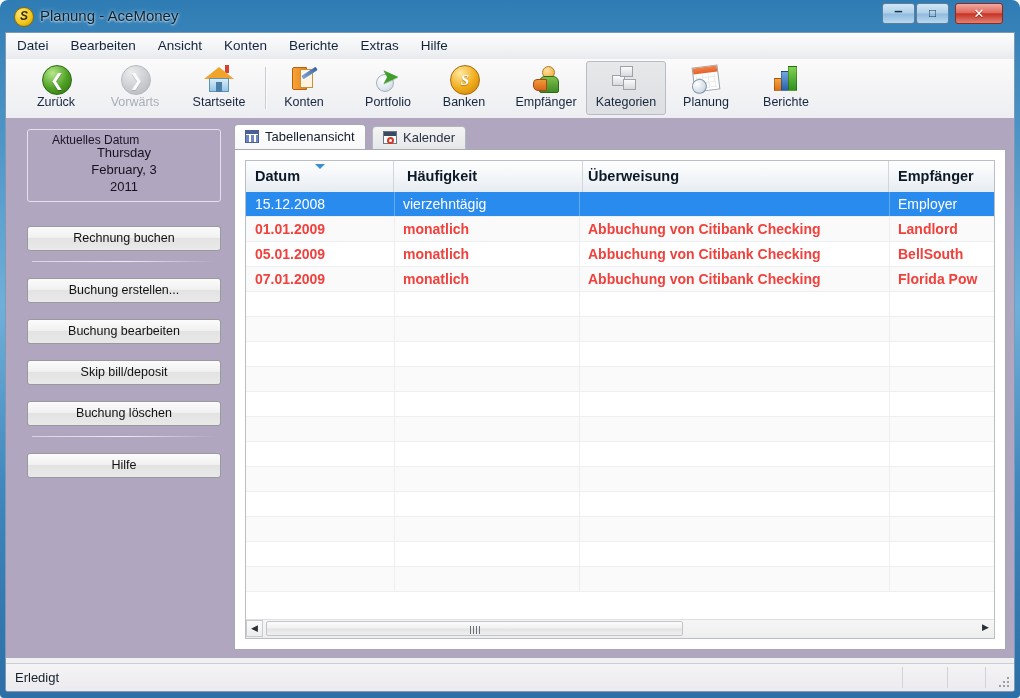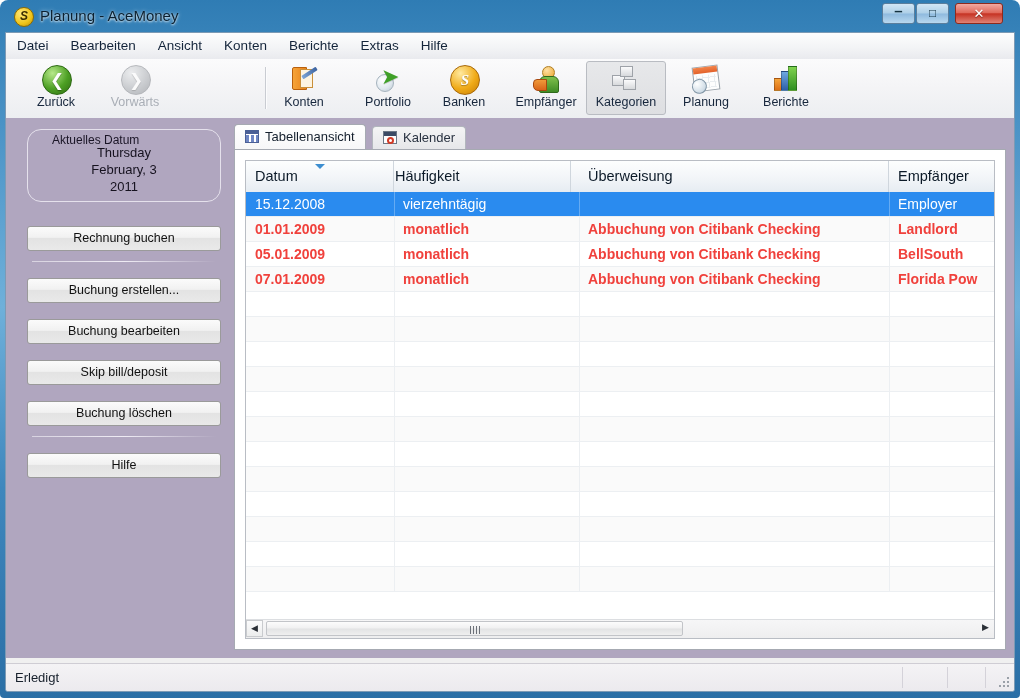--- a/index.html
+++ b/index.html
@@ -180,21 +180,21 @@
     background:#b0a6bf;
   }
 
   
   #sidebar{
     position:absolute;left:12px;top:0px;width:214px;bottom:0px;
     background:#b0a6bf;
   }
   #datebox{
     position:absolute;left:9px;top:11px;width:194px;height:73px;
-    border:1px solid #e5e1ec;border-radius:14px;box-sizing:border-box;
+    border:1px solid #e5e1ec;border-radius:3px;box-sizing:border-box;
     background:transparent;
   }
   #datebox-legend{
     position:absolute;left:20px;top:3px;height:14px;line-height:14px;
     background:#b0a6bf;padding:0 4px;font-size:12px;color:#1a1526;
   }
   #datebox-body{
     position:absolute;left:0;right:0;top:14px;text-align:center;
     font-size:13px;color:#16121f;line-height:17px;
   }
@@ -233,20 +233,21 @@
 
   
   #grid{
     position:absolute;left:10px;top:10px;right:10px;bottom:10px;
     background:#ffffff;border:1px solid #b9bdc4;box-sizing:border-box;overflow:hidden;
   }
   #gridhead{
     position:absolute;left:0;top:0;right:0;height:31px;
     background:linear-gradient(180deg,#fdfefe 0%,#f2f5f8 55%,#e6ecf2 100%);
     border-bottom:1px solid #9bb8cf;
+    font-weight:bold;
   }
   .hcell{
     position:absolute;top:0;height:31px;line-height:31px;
     font-size:14.5px;color:#0c1a28;padding-left:9px;box-sizing:border-box;
     border-right:1px solid #cfd6dd;white-space:nowrap;overflow:hidden;cursor:default;
   }
   #sortarrow{
     position:absolute;top:3px;width:0;height:0;
     border-left:5px solid transparent;border-right:5px solid transparent;
     border-top:5px solid #3d8ed0;
@@ -355,20 +356,31 @@
           <div class="tb-lbl">Zurück</div>
         </div>
         <div class="tb-btn disabled" style="left: 93px; width: 72px;">
           <div class="tb-ico" style="opacity: 0.55;">
             <div class="circ grey">
               <div class="ar">❯</div>
             </div>
           </div>
           <div class="tb-lbl">Vorwärts</div>
         </div>
+        <div class="tb-btn" style="left: 172px; width: 82px;">
+          <div class="tb-ico">
+            <div class="house">
+              <div class="chim"></div>
+              <div class="roof"></div>
+              <div class="body"></div>
+              <div class="door"></div>
+            </div>
+          </div>
+          <div class="tb-lbl">Startseite</div>
+        </div>
         <div class="tb-btn" style="left: 262px; width: 72px;">
           <div class="tb-ico">
             <div class="book">
               <div class="b1"></div>
               <div class="b2"></div>
               <div class="pen"></div>
             </div>
           </div>
           <div class="tb-lbl">Konten</div>
         </div>
@@ -455,21 +467,21 @@
       <div id="main">
         <div id="tabstrip">
             <div class="tab" style="left: 0px;"><span class="tabico-grid"></span><span>Tabellenansicht</span></div>
             <div class="tab inactive" style="left: 138px;"><span class="tabico-cal"></span><span>Kalender</span></div>
           </div>
         <div id="tabpage">
           <div id="grid">
             <div id="gridhead">
               <div id="sortarrow" style="left: 69px;"></div>
             <div class="hcell" style="left: 0px; width: 148px;">Datum</div>
-                <div class="hcell" style="left: 140px; width: 185px;">Häufigkeit</div>
+                <div class="hcell" style="left: 152px; width: 185px;">Häufigkeit</div>
                 <div class="hcell" style="left: 333px; width: 310px;">Überweisung</div>
                 <div class="hcell" style="left: 643px; width: 120px;">Empfänger</div>
               </div>
             <div id="gridbody">
                 <div class="row sel" style="top: 0px;">
                   <div class="cell c-sel" style="left: 0px; width: 148px;">15.12.2008</div>
                   <div class="cell c-sel" style="left: 148px; width: 185px;">vierzehntägig</div>
                   <div class="vline" style="left: 148px;"></div>
                   <div class="vline" style="left: 333px;"></div>
                   <div class="cell c-sel" style="left: 643px; width: 120px;">Employer</div>

